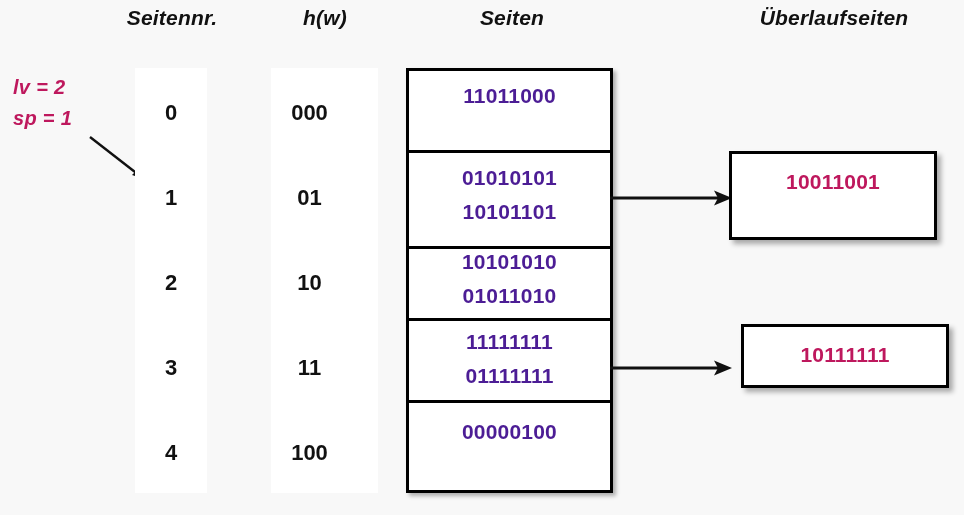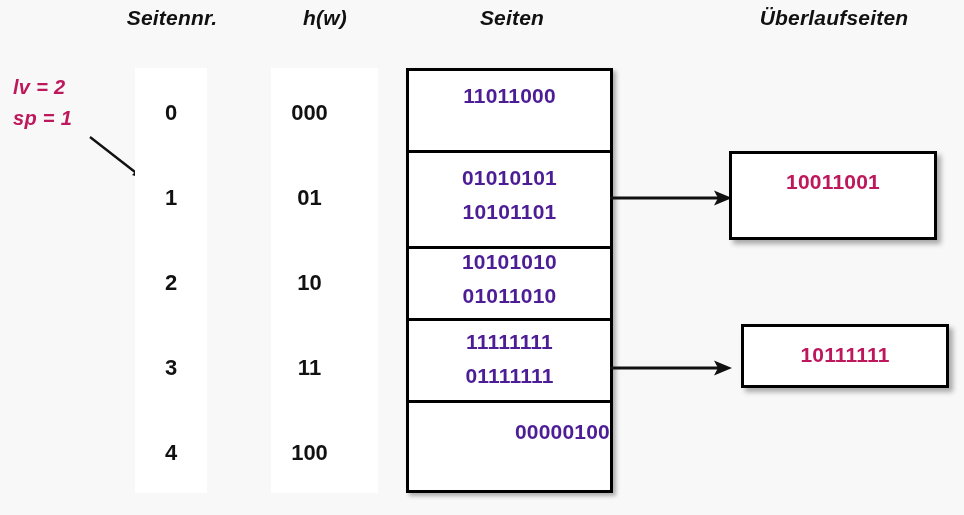--- a/index.html
+++ b/index.html
@@ -185,21 +185,21 @@
     <div class="seiten-row" style="top:166px; height:84px;">
       <span class="bits">10101010</span>
       <span class="bits">01011010</span>
     </div>
 
     <div class="seiten-row" style="top:246px; height:86px;">
       <span class="bits">11111111</span>
       <span class="bits">01111111</span>
     </div>
 
-    <div class="seiten-row" style="top:336px; height:101px;text-align:right;">
+    <div class="seiten-row" style="top:336px; height:101px;">
       <span class="bits">00000100</span>
     </div>
 
   </div>
 
   <svg class="connector" id="connector-1" viewBox="0 0 124 26">
     <line x1="0" y1="13" x2="112" y2="13" stroke="#111" stroke-width="3"></line>
     <path d="M122 13 L104 5.5 L108 13 L104 20.5 Z" fill="#111"></path>
   </svg>
   <svg class="connector" id="connector-2" viewBox="0 0 124 26">

